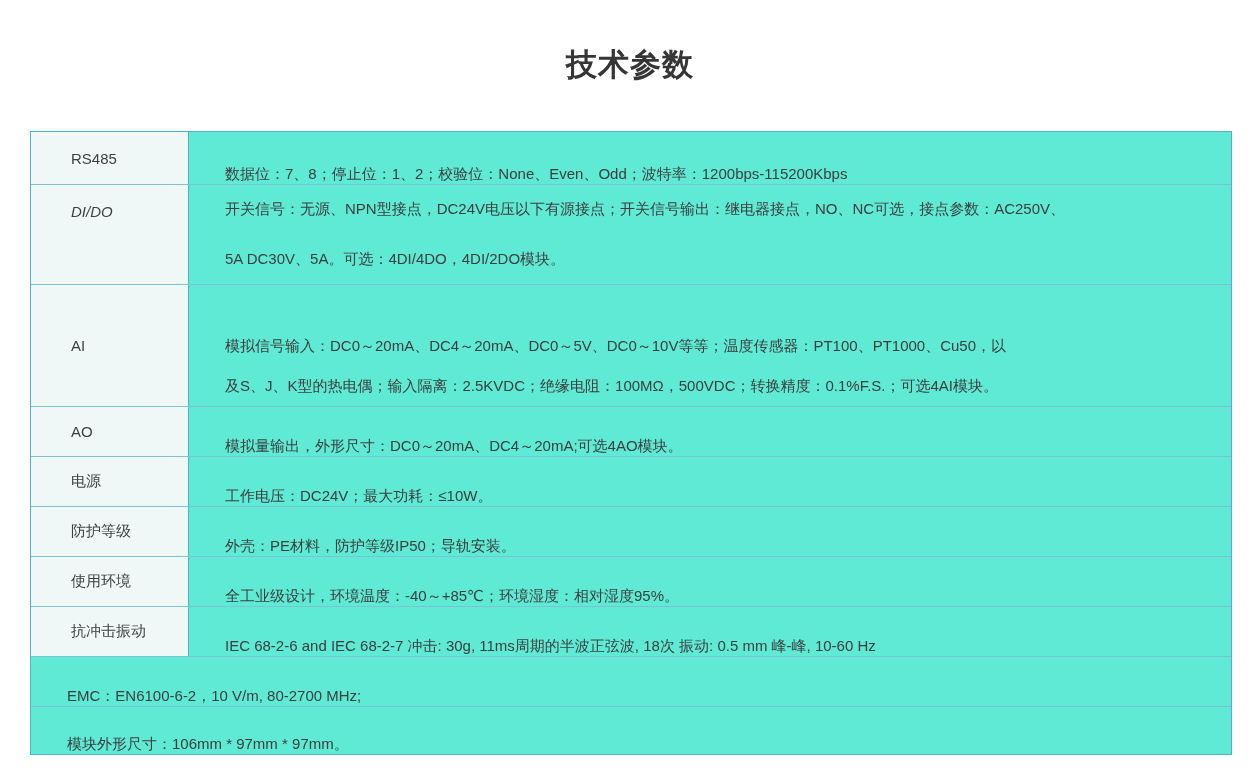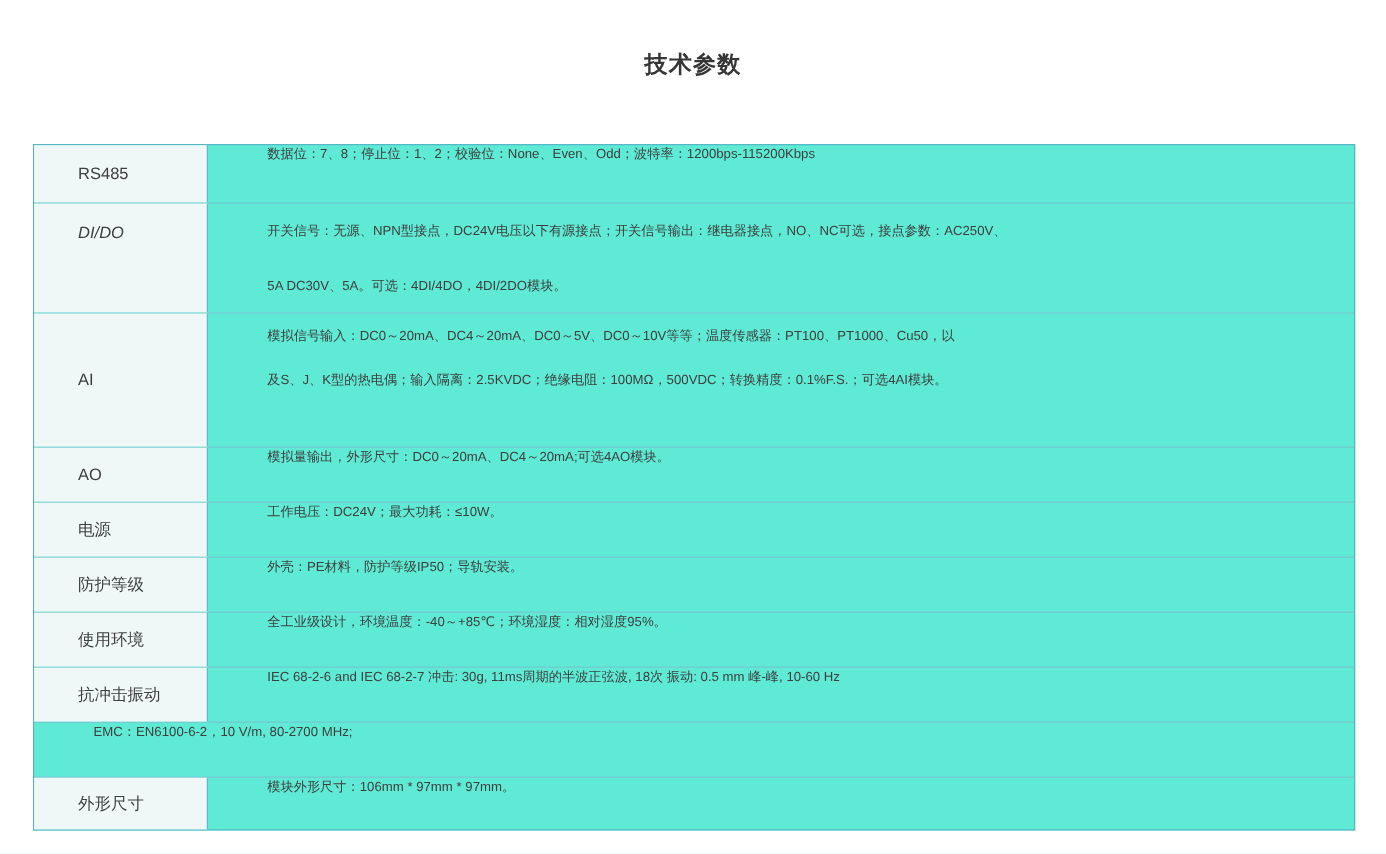--- a/index.html
+++ b/index.html
@@ -11,43 +11,43 @@
   }
   *{box-sizing:border-box;margin:0;padding:0;}
   html,body{background:#ffffff;}
   body{
     width:1260px;height:776px;position:relative;overflow:hidden;
     font-family:"Liberation Sans","DejaVu Sans",sans-serif;
     color:var(--text);
   }
   .page-title{
     position:absolute;top:44px;left:0;width:100%;
-    text-align:center;font-size:21px;font-weight:bold;
+    text-align:center;font-size:31px;font-weight:bold;
     letter-spacing:1px;color:var(--title);
   }
   .spec-table{
     position:absolute;left:30px;top:131px;width:1202px;
     border:1px solid var(--border-main);
     background:#5eead4;
   }
   .spec-row{display:flex;border-top:1px solid var(--border-row);}
   .spec-row:first-child{border-top:none;}
   .label-cell{
     width:158px;flex:0 0 158px;
     background:var(--label-bg);
     border-right:1px solid var(--border-main);
     display:flex;align-items:center;
     padding-left:40px;
     font-size:15px;color:var(--text);
   }
   .label-cell.top{align-items:flex-start;padding-top:18px;font-style:italic;}
   .value-cell{
-    flex:1;display:flex;flex-direction:column;justify-content:flex-start;
-    padding-left:54px;padding-right:24px;
-    font-size:12px;color:var(--text);
+    flex:1;display:flex;flex-direction:column;justify-content:flex-end;
+    padding-left:36px;padding-right:24px;
+    font-size:15px;color:var(--text);
   }
   .value-line{white-space:nowrap;}
   .h52{height:52px;}
   .h100{height:100px;}
   .h122{height:122px;}
   .h50{height:50px;}
   .h48{height:48px;}
   .lh50 .value-line{line-height:50px;}
   .lh40 .value-line{line-height:40px;}
 </style>
@@ -116,19 +116,18 @@
     </div>
   </div>
 
   <div class="spec-row h50">
     <div class="value-cell">
       <div class="value-line">EMC：EN6100-6-2，10 V/m, 80-2700 MHz;</div>
     </div>
   </div>
 
   <div class="spec-row h48">
-    <div class="label-cell">外形尺寸</div>
     <div class="value-cell">
       <div class="value-line">模块外形尺寸：106mm * 97mm * 97mm。</div>
     </div>
   </div>
 
 </div>
 
 </body></html>

